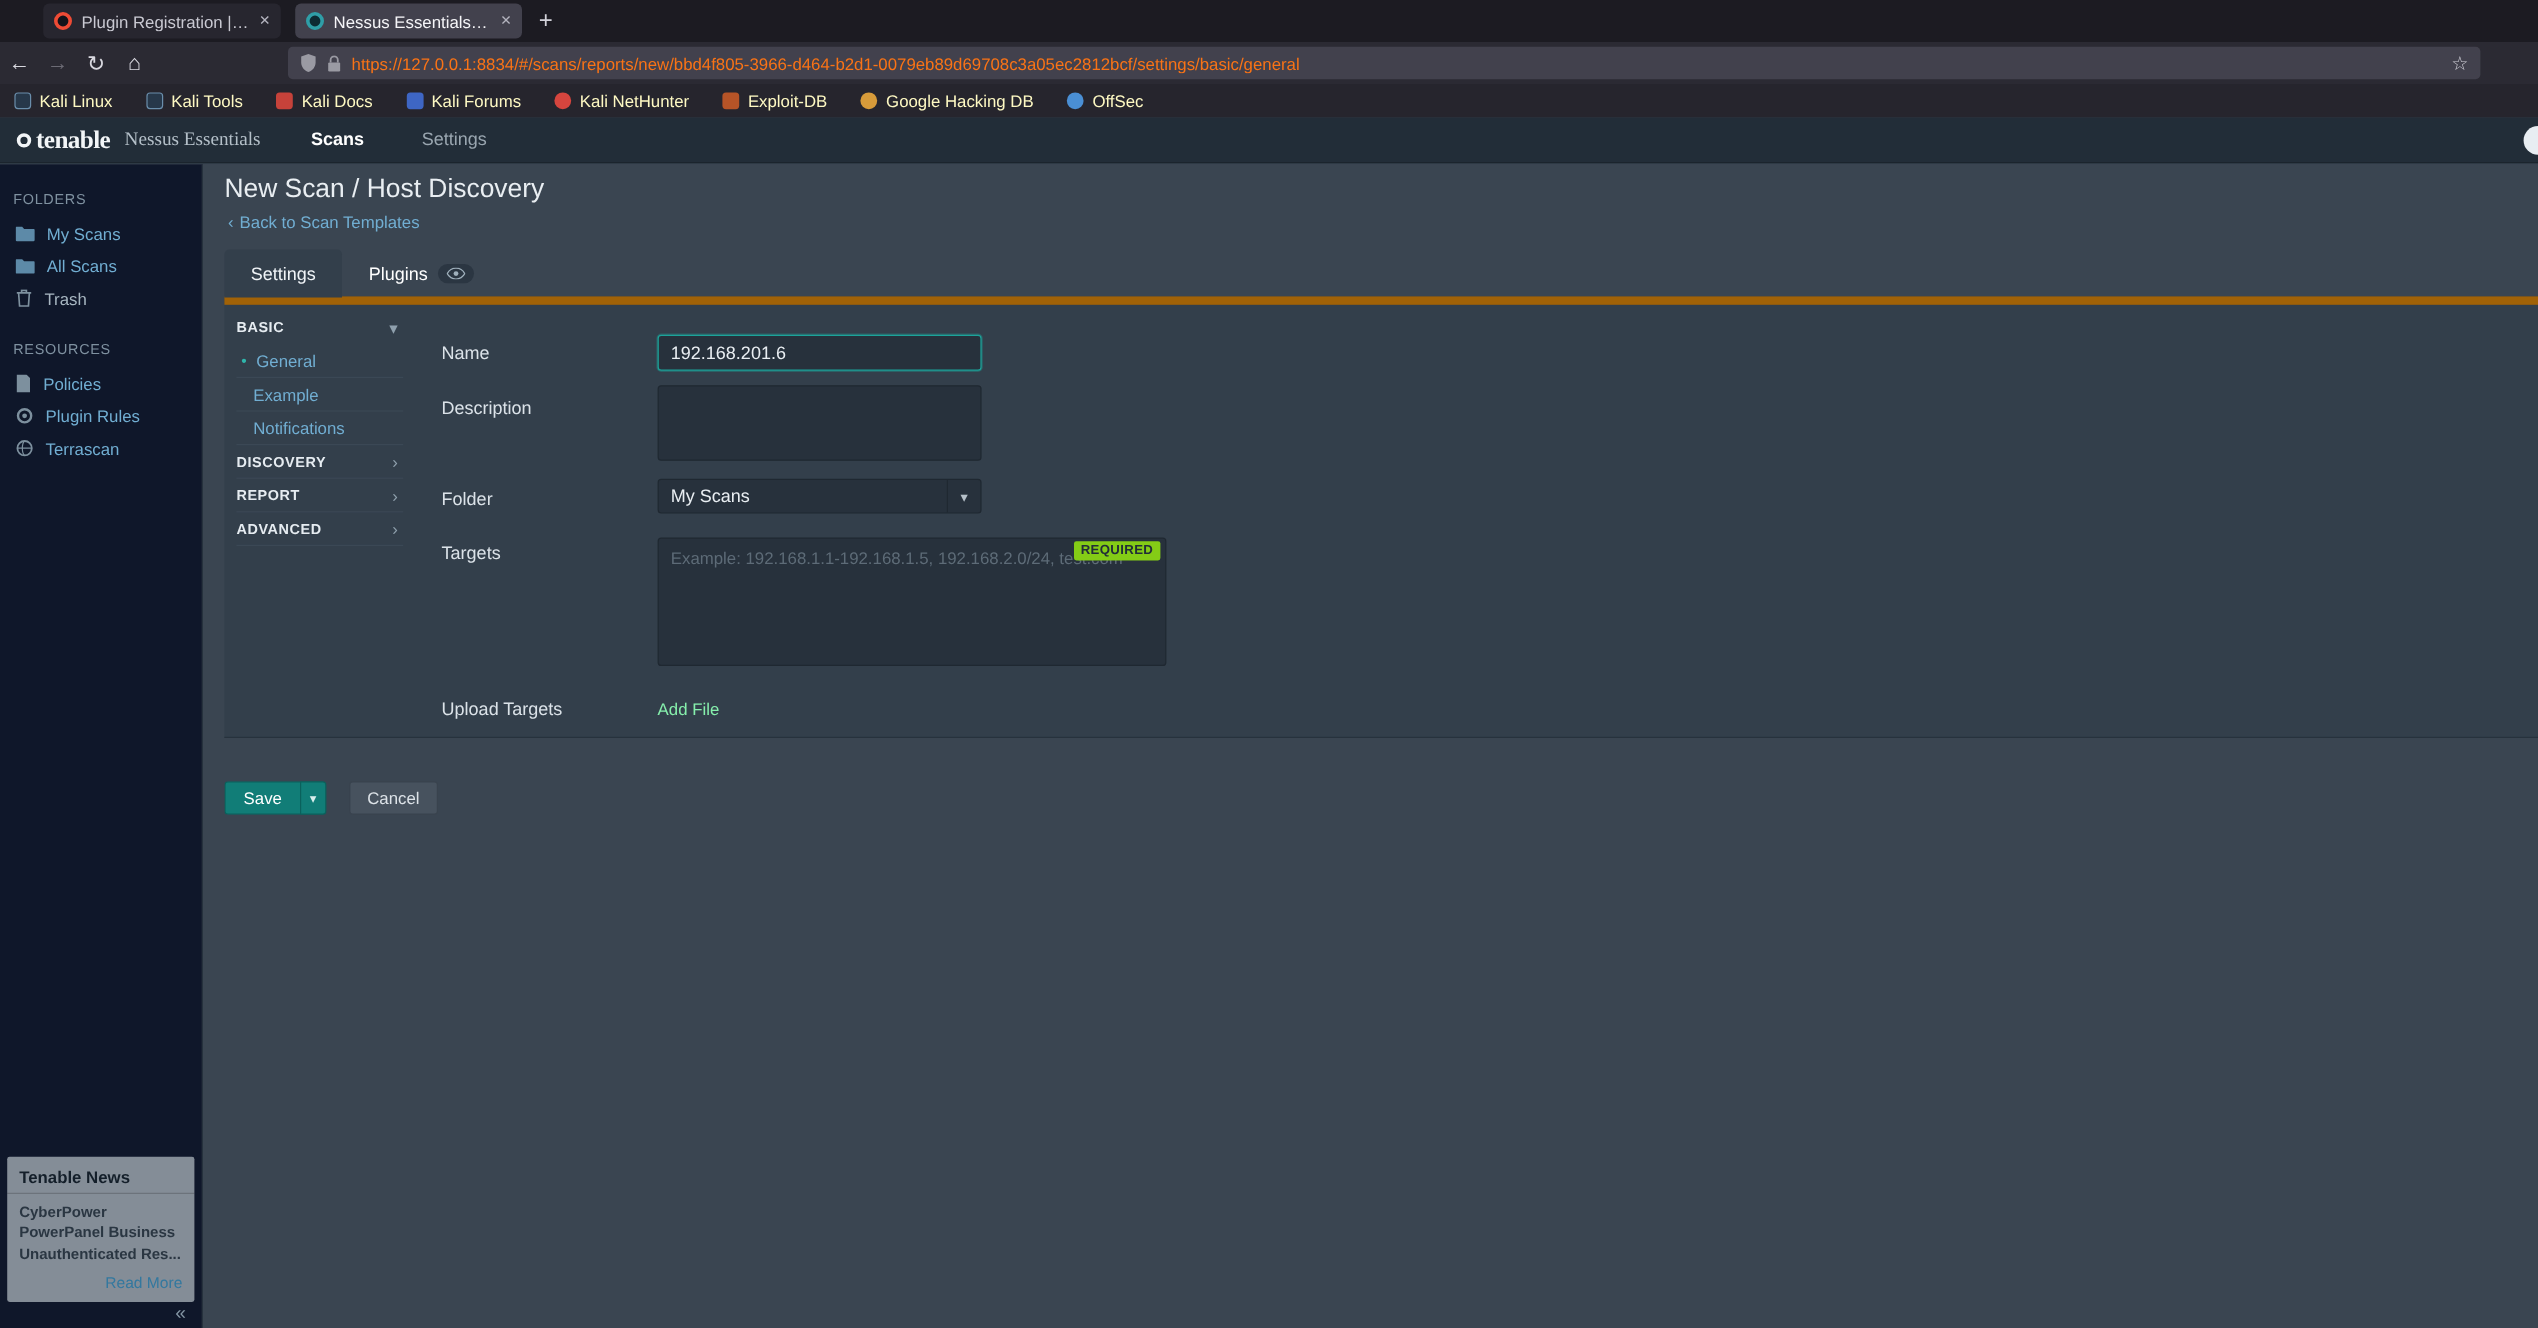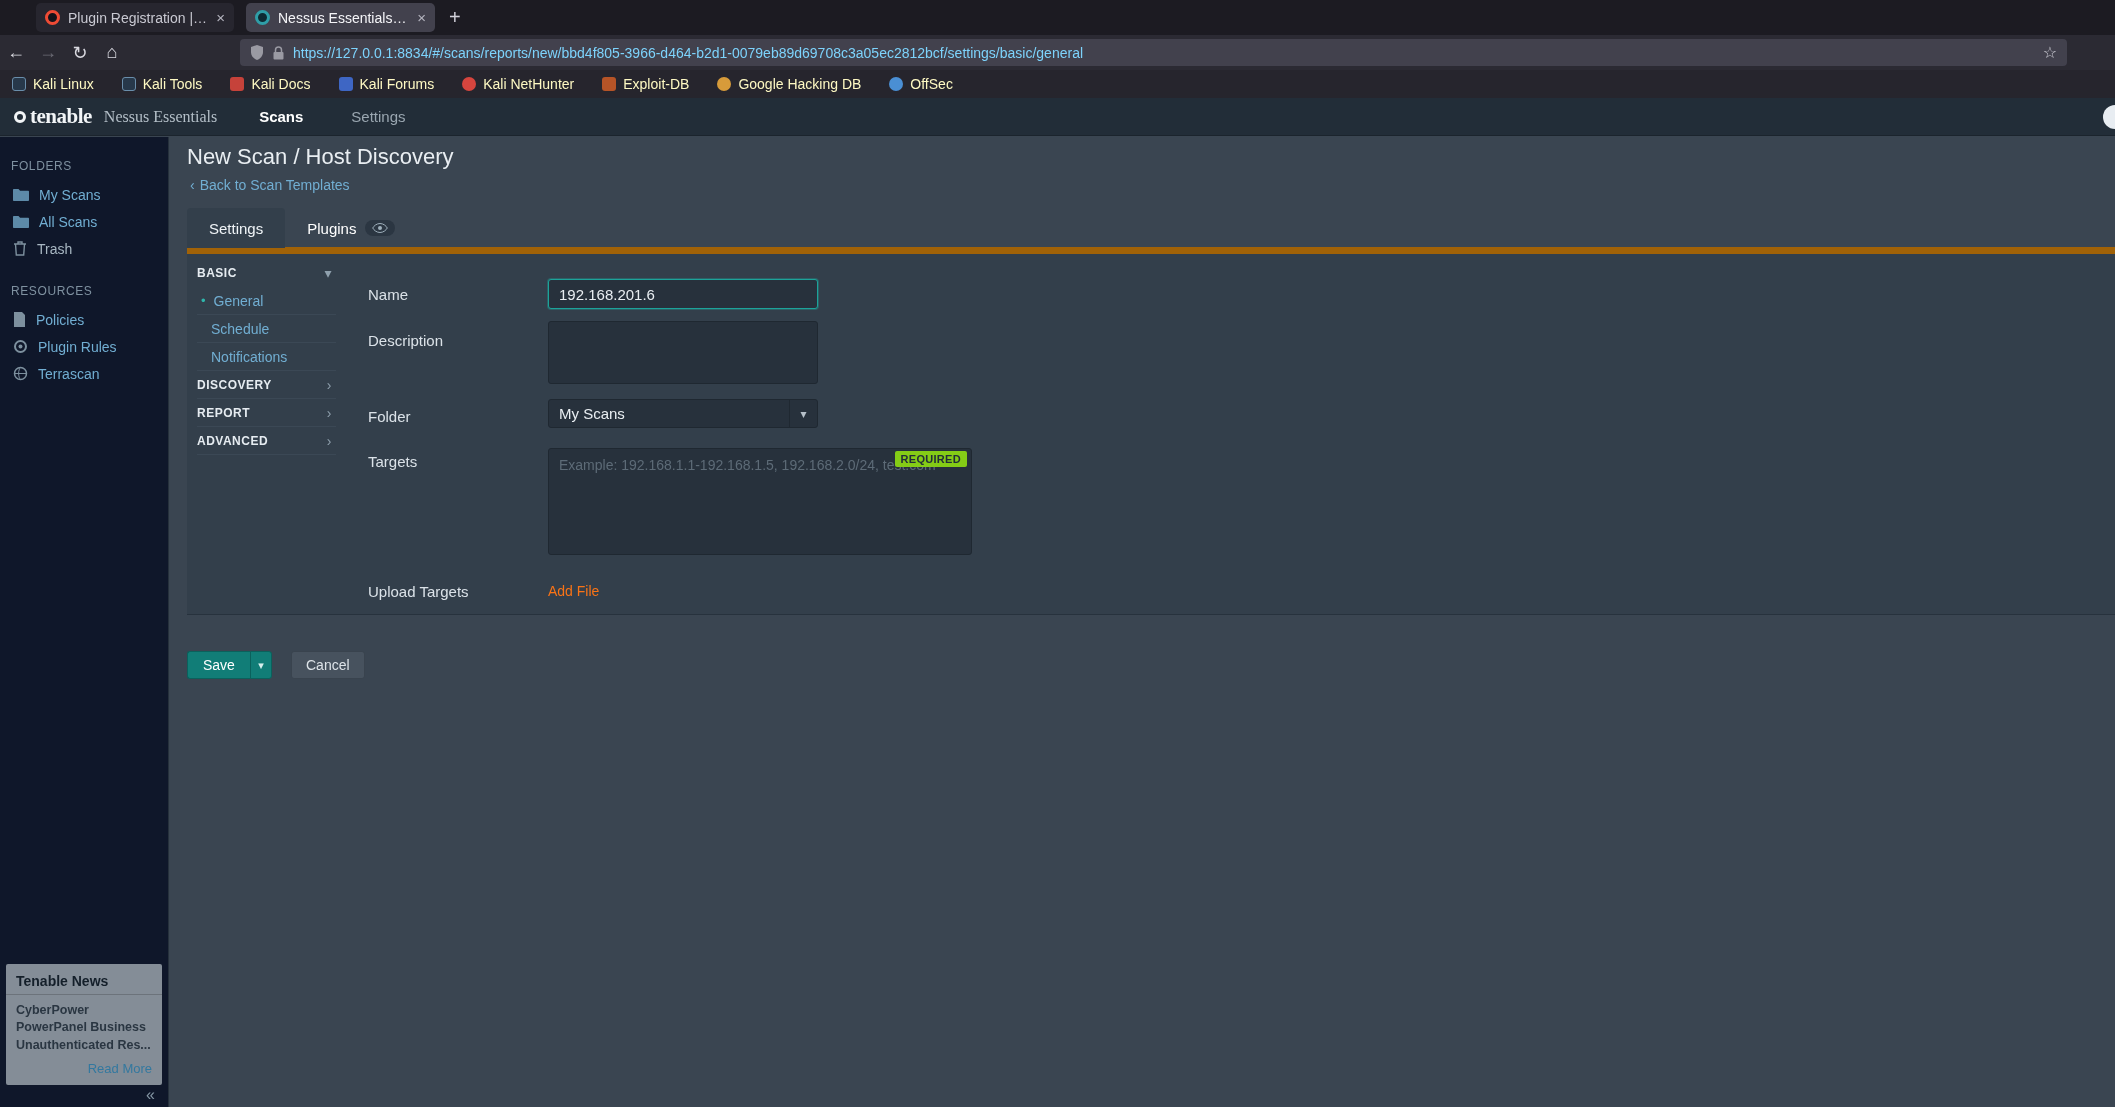--- a/index.html
+++ b/index.html
@@ -21,21 +21,21 @@
   .tab-close{color:#b4b4bf;font-size:15px;flex:none;}
   .newtab{color:#d2d2da;font-size:20px;margin:0 0 6px 14px;}
 
   .toolbar{position:absolute;top:35px;left:0;right:0;height:35px;background:#2b2a33;
            display:flex;align-items:center;}
   .nav-icon{width:32px;height:28px;display:flex;align-items:center;justify-content:center;
             color:#d8d8df;font-size:18px;flex:none;}
   .nav-icon.dim{color:#6c6b75;}
   .urlbar{position:absolute;left:240px;top:4px;width:1827px;height:27px;background:#42414d;
           border-radius:4px;display:flex;align-items:center;padding:0 10px;gap:9px;}
-  .url-text{color:#7dd3fc;font-size:14px;white-space:nowrap;overflow:hidden;flex:1;}
+  .url-text{color:#f97316;font-size:14px;white-space:nowrap;overflow:hidden;flex:1;}
   .url-star{color:#cfcfd7;font-size:16px;flex:none;}
 
   .bookmarks{position:absolute;top:70px;left:0;right:0;height:28px;background:#26252d;
              display:flex;align-items:center;padding-left:12px;gap:28px;}
   .bm{display:flex;align-items:center;gap:7px;color:#fef9c3;font-size:14px;white-space:nowrap;}
   .bm-icon{width:14px;height:14px;flex:none;}
   .bi-kali1,.bi-kali2{background:#27384a;border:1px solid #6a8eab;border-radius:3px;}
   .bi-docs{background:#c6423a;border-radius:3px;}
   .bi-forums{background:#3e66c4;border-radius:3px;}
   .bi-nh{background:#d6453e;border-radius:50%;}
@@ -106,21 +106,21 @@
                 color:#b6c0c9;font-size:12px;border-left:1px solid #1f2831;}
   .targets-wrap{position:absolute;left:361px;top:194px;width:424px;height:107px;}
   .targets-area{width:100%;height:100%;background:#27313c;border:1px solid #1f2831;border-radius:3px;
                 color:#e9eef2;font-size:14px;font-family:"Liberation Sans",sans-serif;
                 padding:8px 10px;resize:none;}
   .targets-area::placeholder{color:#5d6b77;opacity:1;}
   .txt-input::placeholder{color:#5d6b77;opacity:1;}
   .required-badge{position:absolute;top:3px;right:5px;background:#84cc16;color:#222d38;
                   font-size:11px;font-weight:700;padding:2px 6px;border-radius:2px;
                   letter-spacing:0.3px;}
-  .addfile-link{position:absolute;left:361px;top:329px;color:#f97316;font-size:14px;}
+  .addfile-link{position:absolute;left:361px;top:329px;color:#86efac;font-size:14px;}
 
   .save-group{position:absolute;left:18px;top:514px;height:28px;display:flex;}
   .save-main{background:#117d77;border:1px solid #0a615c;border-right:none;color:#fff;
              font-size:14px;display:flex;align-items:center;padding:0 15px;
              border-radius:3px 0 0 3px;}
   .save-caret{background:#117d77;border:1px solid #0a615c;border-left:1px solid #0a615c;
               color:#d8efed;width:22px;display:flex;align-items:center;justify-content:center;
               font-size:11px;border-radius:0 3px 3px 0;}
   .cancel-btn{position:absolute;left:122px;top:514px;height:28px;background:#47525e;
               border:1px solid #39434e;border-radius:3px;color:#dde3e8;font-size:14px;
@@ -287,21 +287,21 @@
       <div class="subnav">
         <div class="subnav-row subnav-header first">
           <span>BASIC</span>
           <span class="subnav-chevron">▾</span>
         </div>
         <div class="subnav-row subnav-item">
           <span class="bullet">•</span>
           <span>General</span>
         </div>
         <div class="subnav-row subnav-item">
-          <span>Schedule</span>
+          <span>Example</span>
         </div>
         <div class="subnav-row subnav-item">
           <span>Notifications</span>
         </div>
         <div class="subnav-row subnav-header bordered">
           <span>DISCOVERY</span>
           <span class="subnav-chevron">›</span>
         </div>
         <div class="subnav-row subnav-header bordered">
           <span>REPORT</span>

